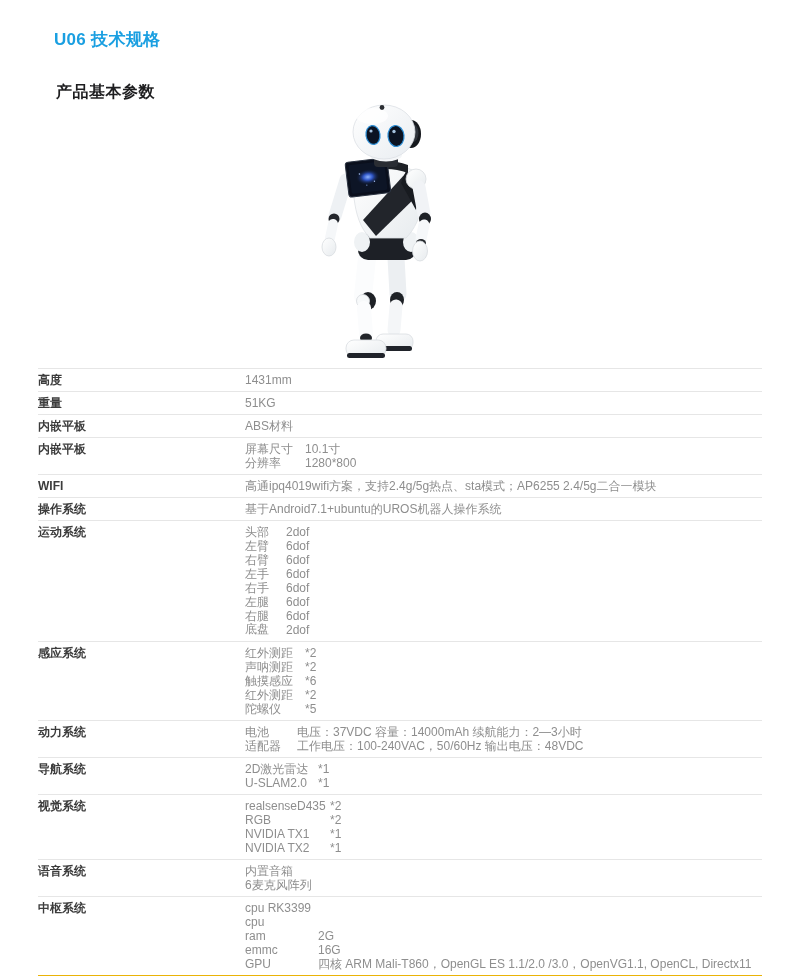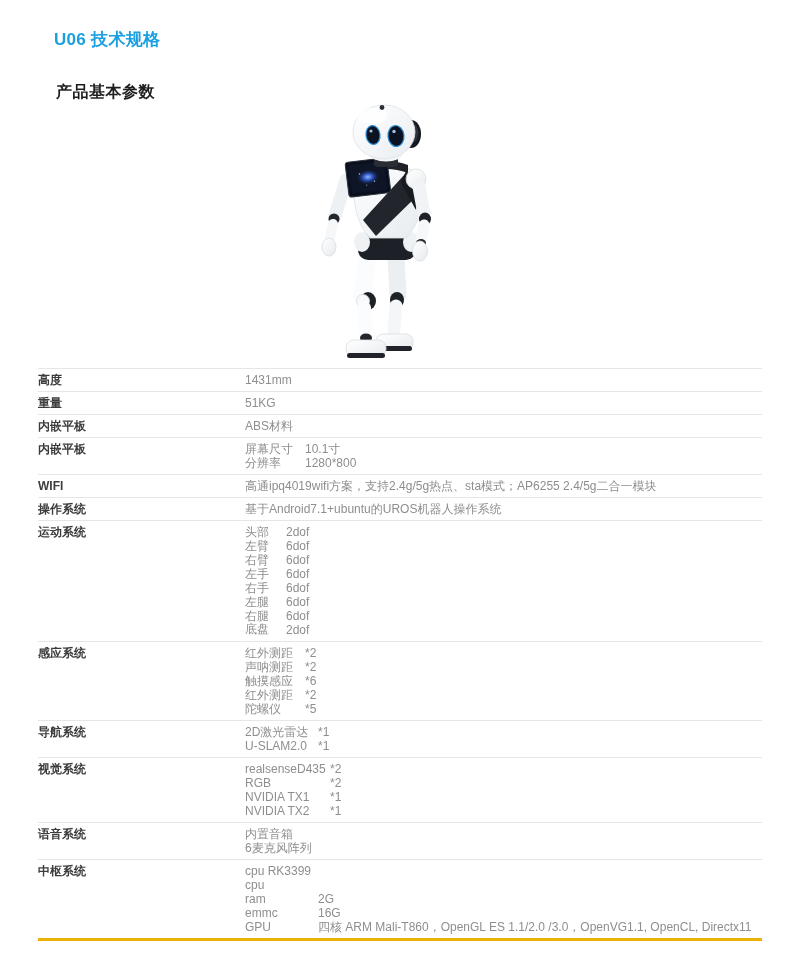--- a/index.html
+++ b/index.html
@@ -234,20 +234,33 @@
             <span class="k" style="width: 60px;">红外测距</span>
             <span class="v">*2</span>
           </div>
           <div class="line">
             <span class="k" style="width: 60px;">陀螺仪</span>
             <span class="v">*5</span>
           </div>
         </div>
       </div>
       <div class="spec-row">
+        <div class="spec-label">动力系统</div>
+        <div class="spec-value">
+          <div class="line">
+            <span class="k" style="width: 52px;">电池</span>
+            <span class="v">电压：37VDC 容量：14000mAh 续航能力：2—3小时</span>
+          </div>
+          <div class="line">
+            <span class="k" style="width: 52px;">适配器</span>
+            <span class="v">工作电压：100-240VAC，50/60Hz 输出电压：48VDC</span>
+          </div>
+        </div>
+      </div>
+      <div class="spec-row">
         <div class="spec-label">导航系统</div>
         <div class="spec-value">
           <div class="line">
             <span class="k" style="width: 73px;">2D激光雷达</span>
             <span class="v">*1</span>
           </div>
           <div class="line">
             <span class="k" style="width: 73px;">U-SLAM2.0</span>
             <span class="v">*1</span>
           </div>

